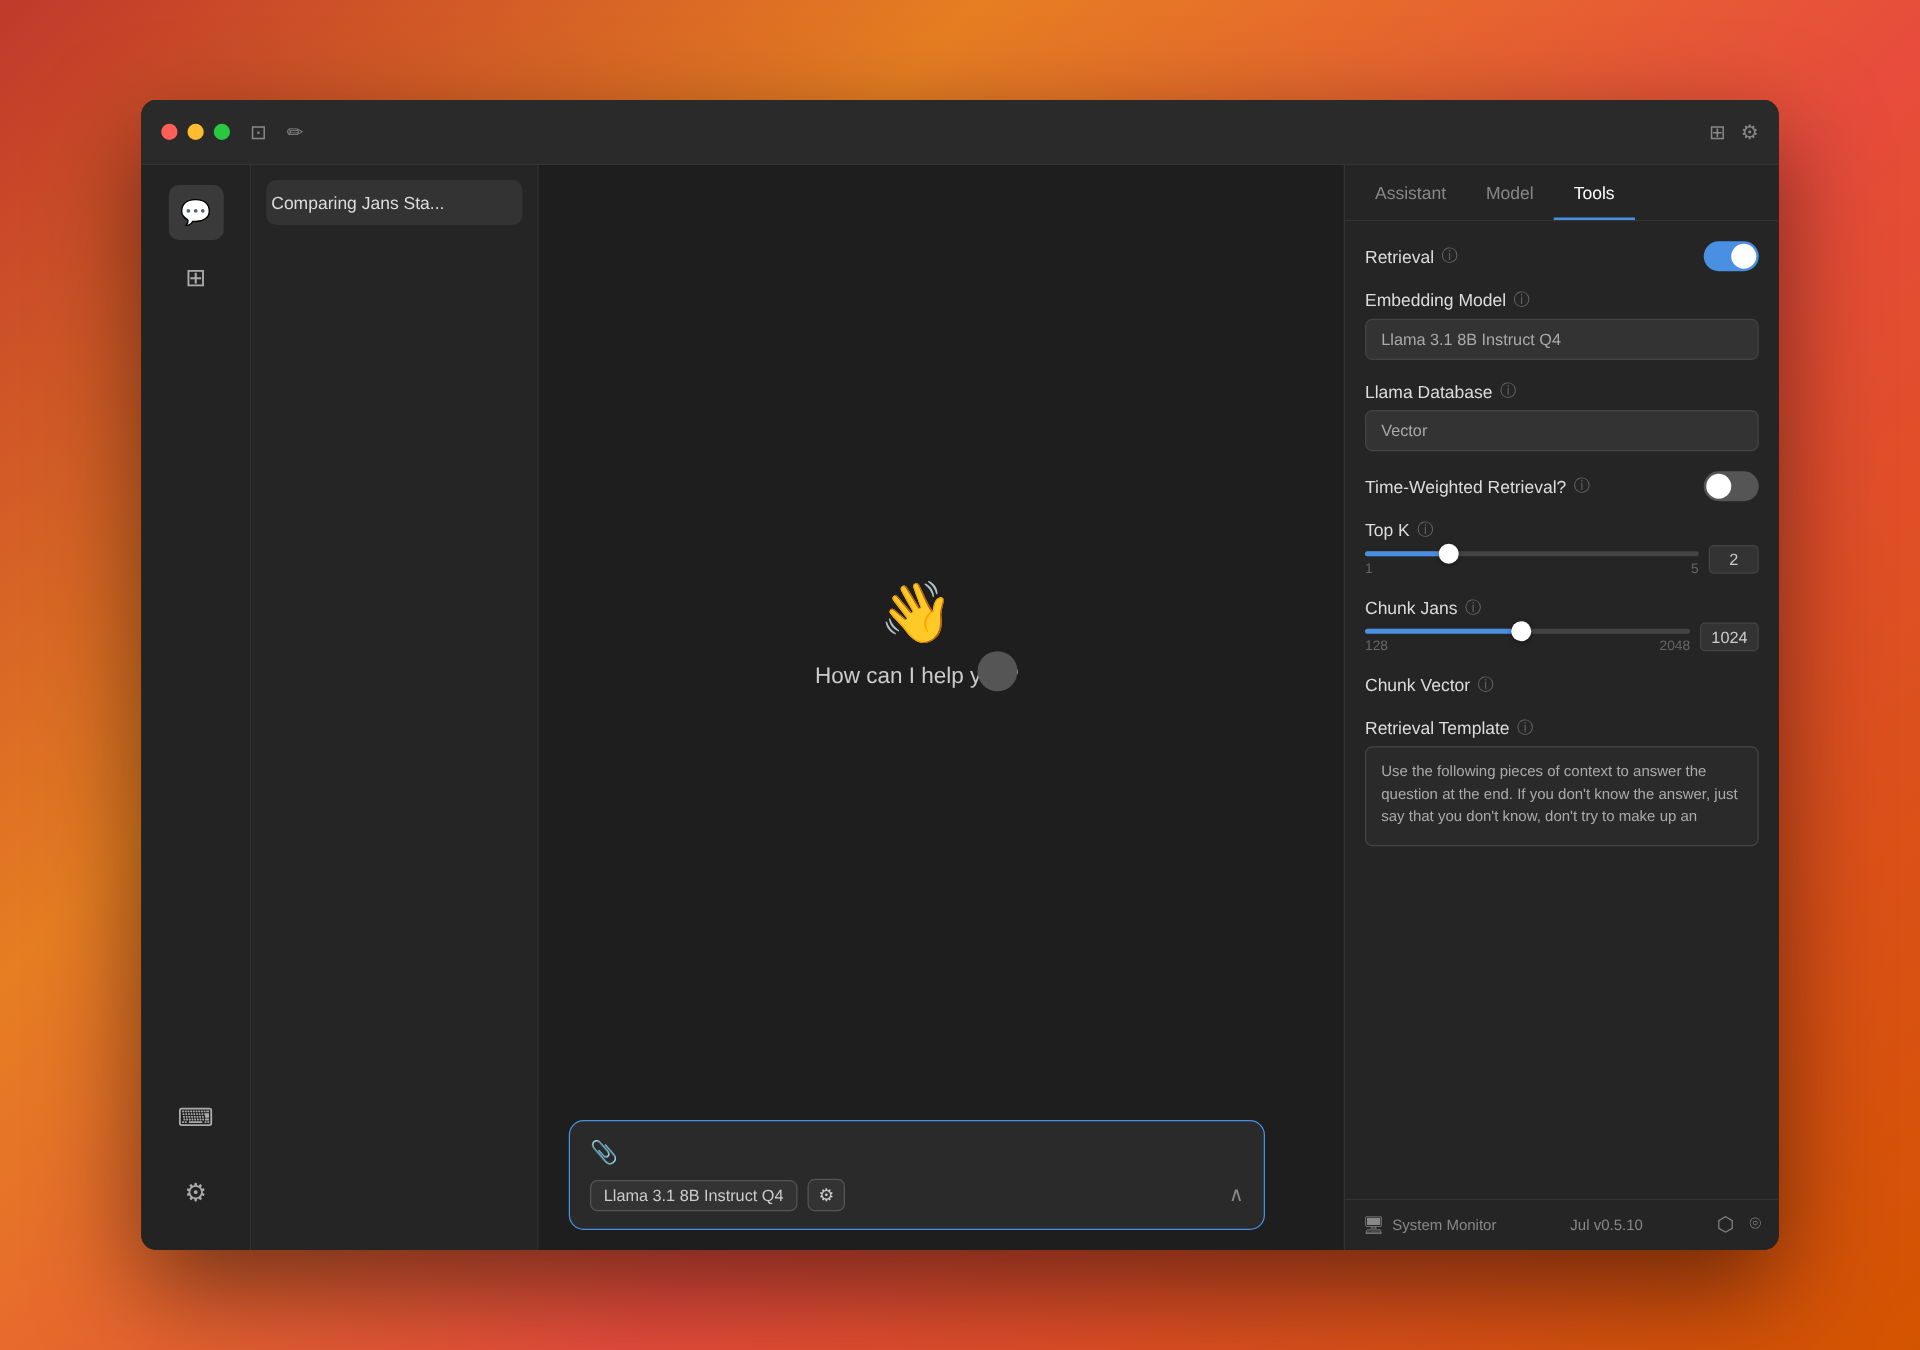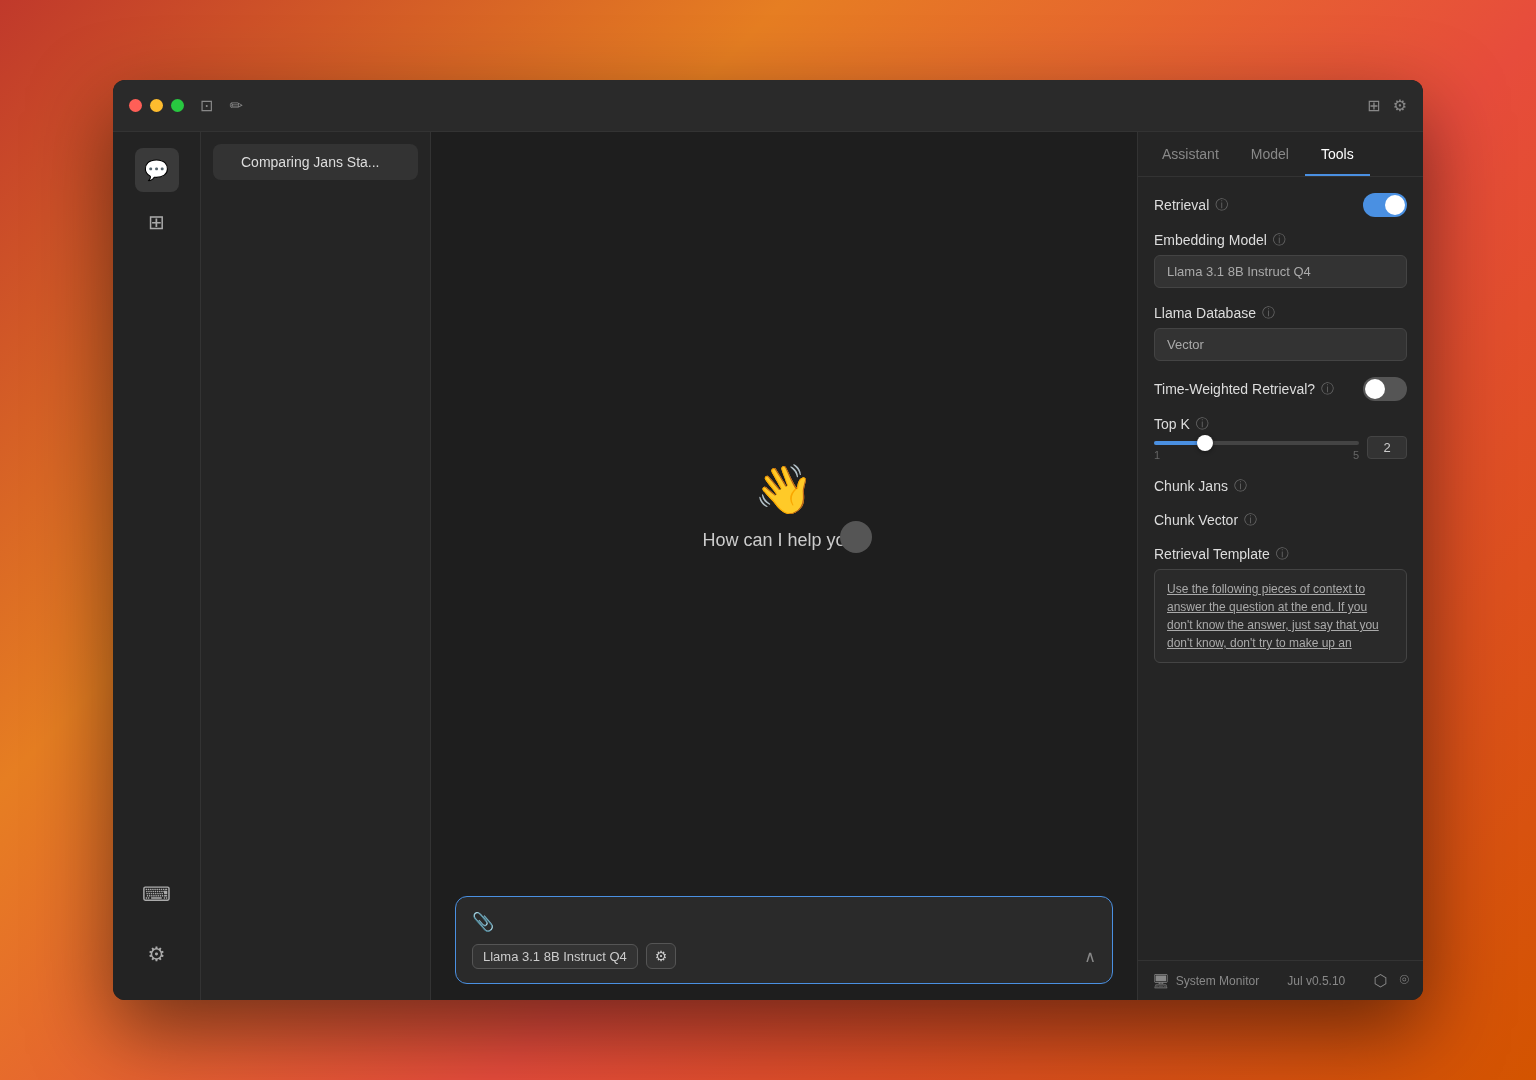--- a/index.html
+++ b/index.html
@@ -102,21 +102,21 @@
     .chat-list {
       width: 230px;
       background: #252525;
       padding: 12px;
       flex-shrink: 0;
       border-right: 1px solid #333;
     }
     .chat-item {
       background: #333;
       border-radius: 8px;
-      padding: 10px 28px;
+      padding: 10px 4px;
       color: #ddd;
       font-size: 14px;
       cursor: pointer;
     }
     .chat-area {
       flex: 1;
       display: flex;
       flex-direction: column;
       background: #1e1e1e;
       position: relative;
@@ -199,26 +199,27 @@
       padding: 4px 8px;
       color: #ccc;
       font-size: 14px;
       cursor: pointer;
     }
     .collapse-btn {
       color: #888;
       font-size: 16px;
     }
     .right-panel {
-      width: 286px;
+      width: 348px;
       background: #252525;
       border-left: 1px solid #333;
       display: flex;
       flex-direction: column;
       flex-shrink: 0;
+      margin-left: 39px;
     }
     .right-panel-tabs {
       display: flex;
       border-bottom: 1px solid #333;
       padding: 0 8px;
     }
     .panel-tab {
       padding: 14px 16px;
       color: #888;
       font-size: 14px;
@@ -350,21 +351,20 @@
     .retrieval-template-box {
       background: #2a2a2a;
       border: 1px solid #444;
       border-radius: 6px;
       padding: 10px 12px;
       color: #aaa;
       font-size: 12px;
       line-height: 1.5;
       margin-top: 6px;
       min-height: 80px;
-      text-decoration: underline;
     }
     .panel-footer {
       border-top: 1px solid #333;
       padding: 10px 14px;
       display: flex;
       align-items: center;
       justify-content: space-between;
       font-size: 12px;
       color: #888;
     }
@@ -521,20 +521,33 @@
             </div>
             <div class="slider-value">2</div>
           </div>
         </div>
 
         <div class="panel-section">
           <span class="panel-label">
             <span>Chunk Jans</span>
             <span class="info-icon">ⓘ</span>
           </span>
+          <div class="slider-row">
+            <div class="slider-wrapper">
+              <div class="slider-track">
+                <div class="slider-fill" style="width: 48%;"></div>
+                <div class="slider-thumb" style="left: 48%;"></div>
+              </div>
+              <div class="slider-labels">
+                <span>128</span>
+                <span>2048</span>
+              </div>
+            </div>
+            <div class="slider-value">1024</div>
+          </div>
         </div>
 
         <div class="panel-section">
           <span class="panel-label">
             <span>Chunk Vector</span>
             <span class="info-icon">ⓘ</span>
           </span>
         </div>
 
         <div class="panel-section">

